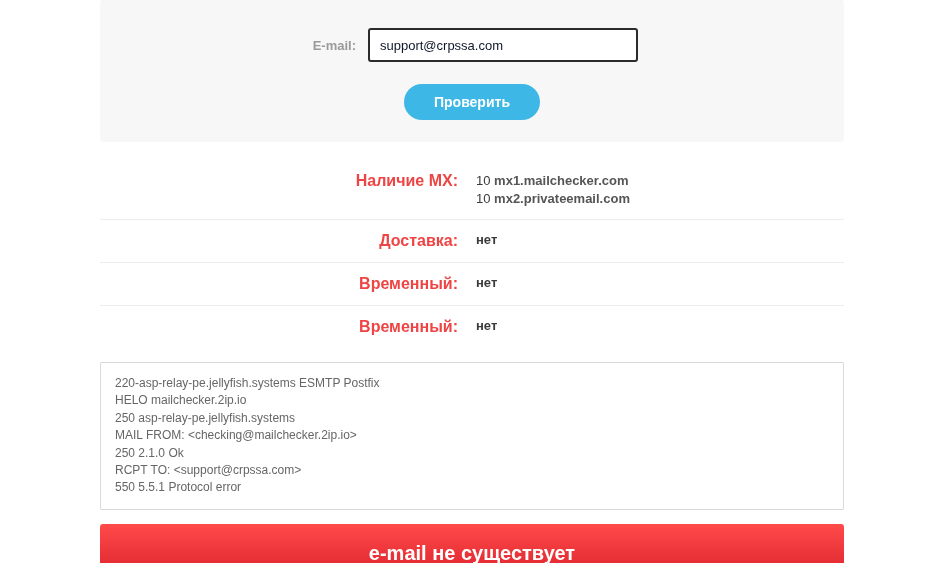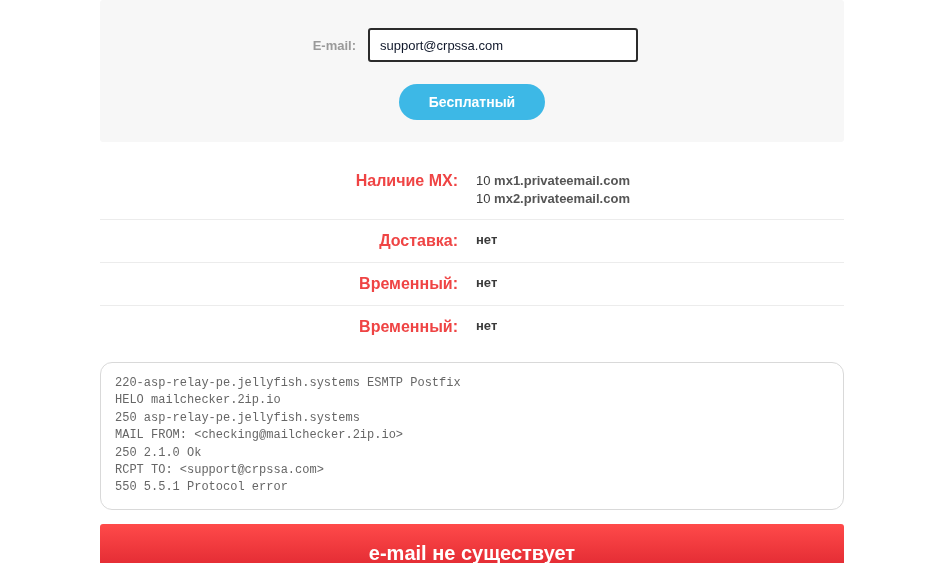--- a/index.html
+++ b/index.html
@@ -73,24 +73,24 @@
     font-weight: 700;
     font-size: 13px;
   }
   .mx-line { white-space: nowrap; line-height: 1.35; }
   .mx-pri { font-weight: 400; }
   .mx-host { font-weight: 600; color: #555; }
 
   .log-box {
     margin: 0 100px 14px 100px;
     border: 1px solid #d9d9d9;
-    border-radius: 12px;
+    border-radius: 1px;
     background: #ffffff;
     padding: 12px 14px;
-    font-family: Liberation Mono, monospace;
+    font-family: Liberation Sans, sans-serif;
     font-size: 12px;
     line-height: 1.45;
     color: #666;
     white-space: pre;
     overflow: auto;
   }
 
   .status-banner {
     margin: 0 100px 0 100px;
     border-radius: 3px;
@@ -106,32 +106,32 @@
 <body>
 
 <div class="page">
 
   <div class="form-panel">
     <div class="form-row">
       <label class="form-label">E-mail:</label>
       <input class="email-input" type="text" value="support@crpssa.com" style="">
     </div>
     <div class="btn-row">
-      <button class="check-btn">Бесплатный</button>
+      <button class="check-btn">Проверить</button>
     </div>
   </div>
 
   <div class="results">
 
     <div class="result-row">
       <div class="result-label">Наличие MX:</div>
       <div class="result-value">
         <div class="mx-line">
           <span class="mx-pri">10</span>
-          <span class="mx-host">mx1.privateemail.com</span>
+          <span class="mx-host">mx1.mailchecker.com</span>
         </div>
         <div class="mx-line">
           <span class="mx-pri">10</span>
           <span class="mx-host">mx2.privateemail.com</span>
         </div>
       </div>
     </div>
 
     <div class="result-row">
       <div class="result-label">Доставка:</div>

